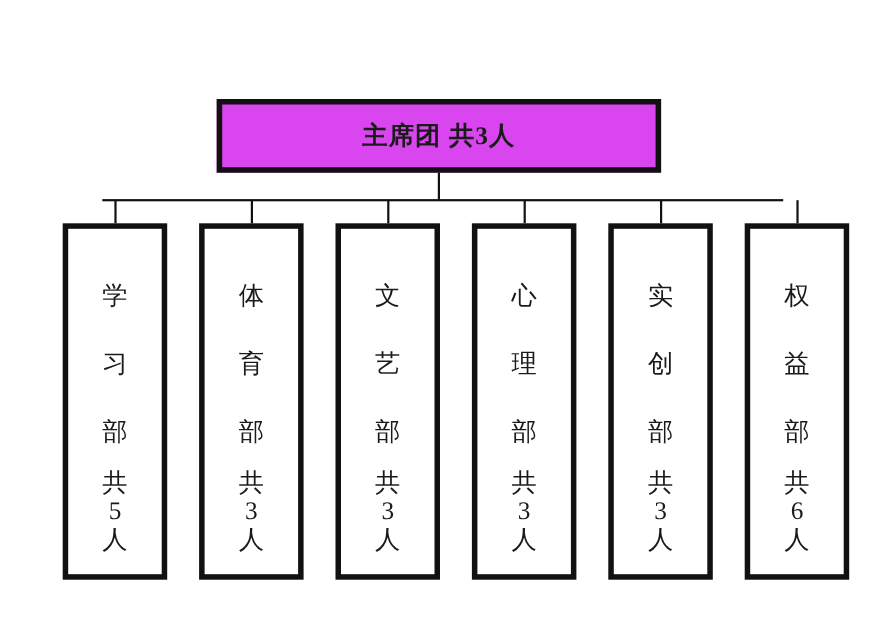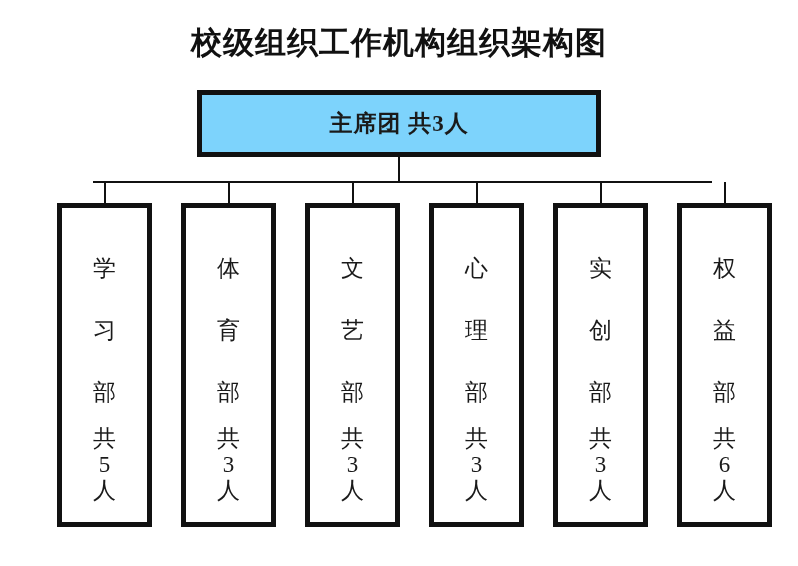--- a/index.html
+++ b/index.html
@@ -36,21 +36,21 @@
 
   
   #root-node {
     position: absolute;
     left: 197px;
     top: 90px;
     width: 404px;
     height: 67px;
     box-sizing: border-box;
     border: 5px solid #111111;
-    background: #7dd3fc;
+    background: #d946ef;
     display: flex;
     align-items: center;
     justify-content: center;
   }
   #root-node .root-label {
     font-family: "Liberation Serif", "DejaVu Serif", serif;
     font-size: 23px;
     font-weight: bold;
     color: #1a1a1a;
     letter-spacing: 1px;
@@ -132,21 +132,20 @@
   }
   .dept-count > span {
     display: block;
   }
 </style>
 </head>
 <body>
 
 <div id="canvas">
 
-  <div id="chart-title">校级组织工作机构组织架构图</div>
 
   <div id="root-node">
     <span class="root-label">主席团 共3人</span>
   </div>
 
   <div id="trunk-vertical" class="conn"></div>
   <div id="bus-horizontal" class="conn"></div>
 
   <div id="drops">
       <div class="drop" style="left: 104px;"></div>

